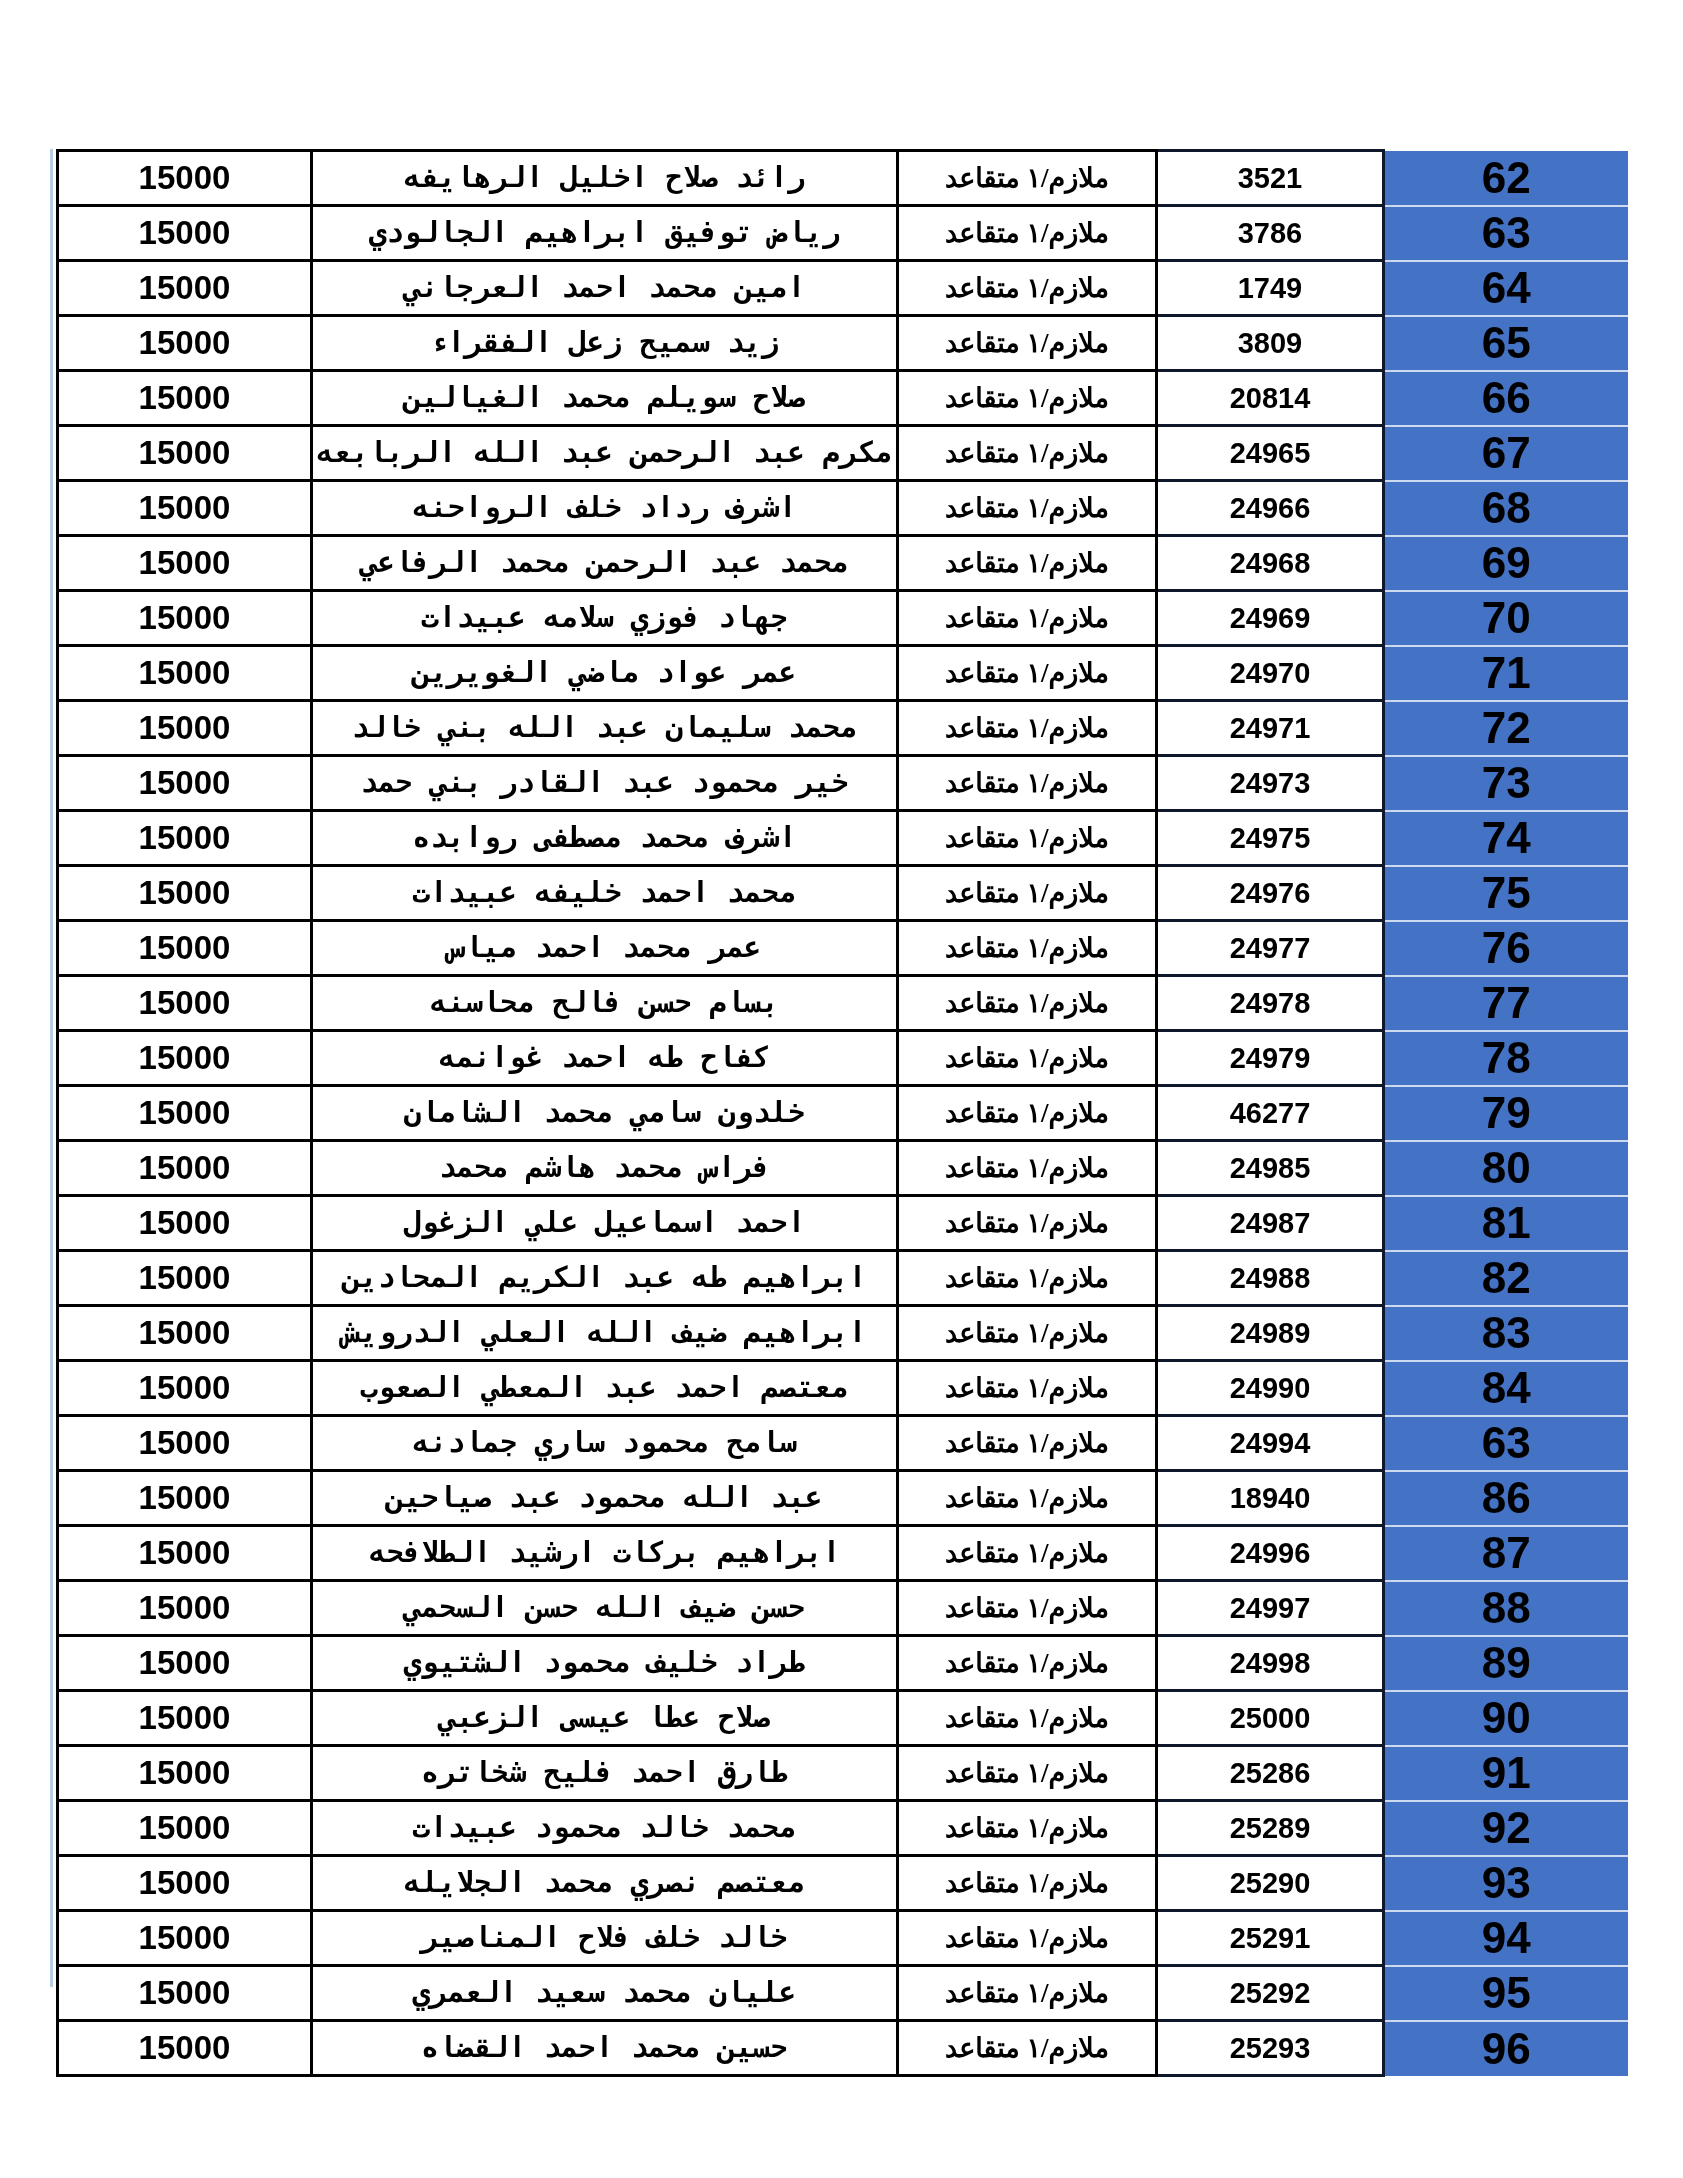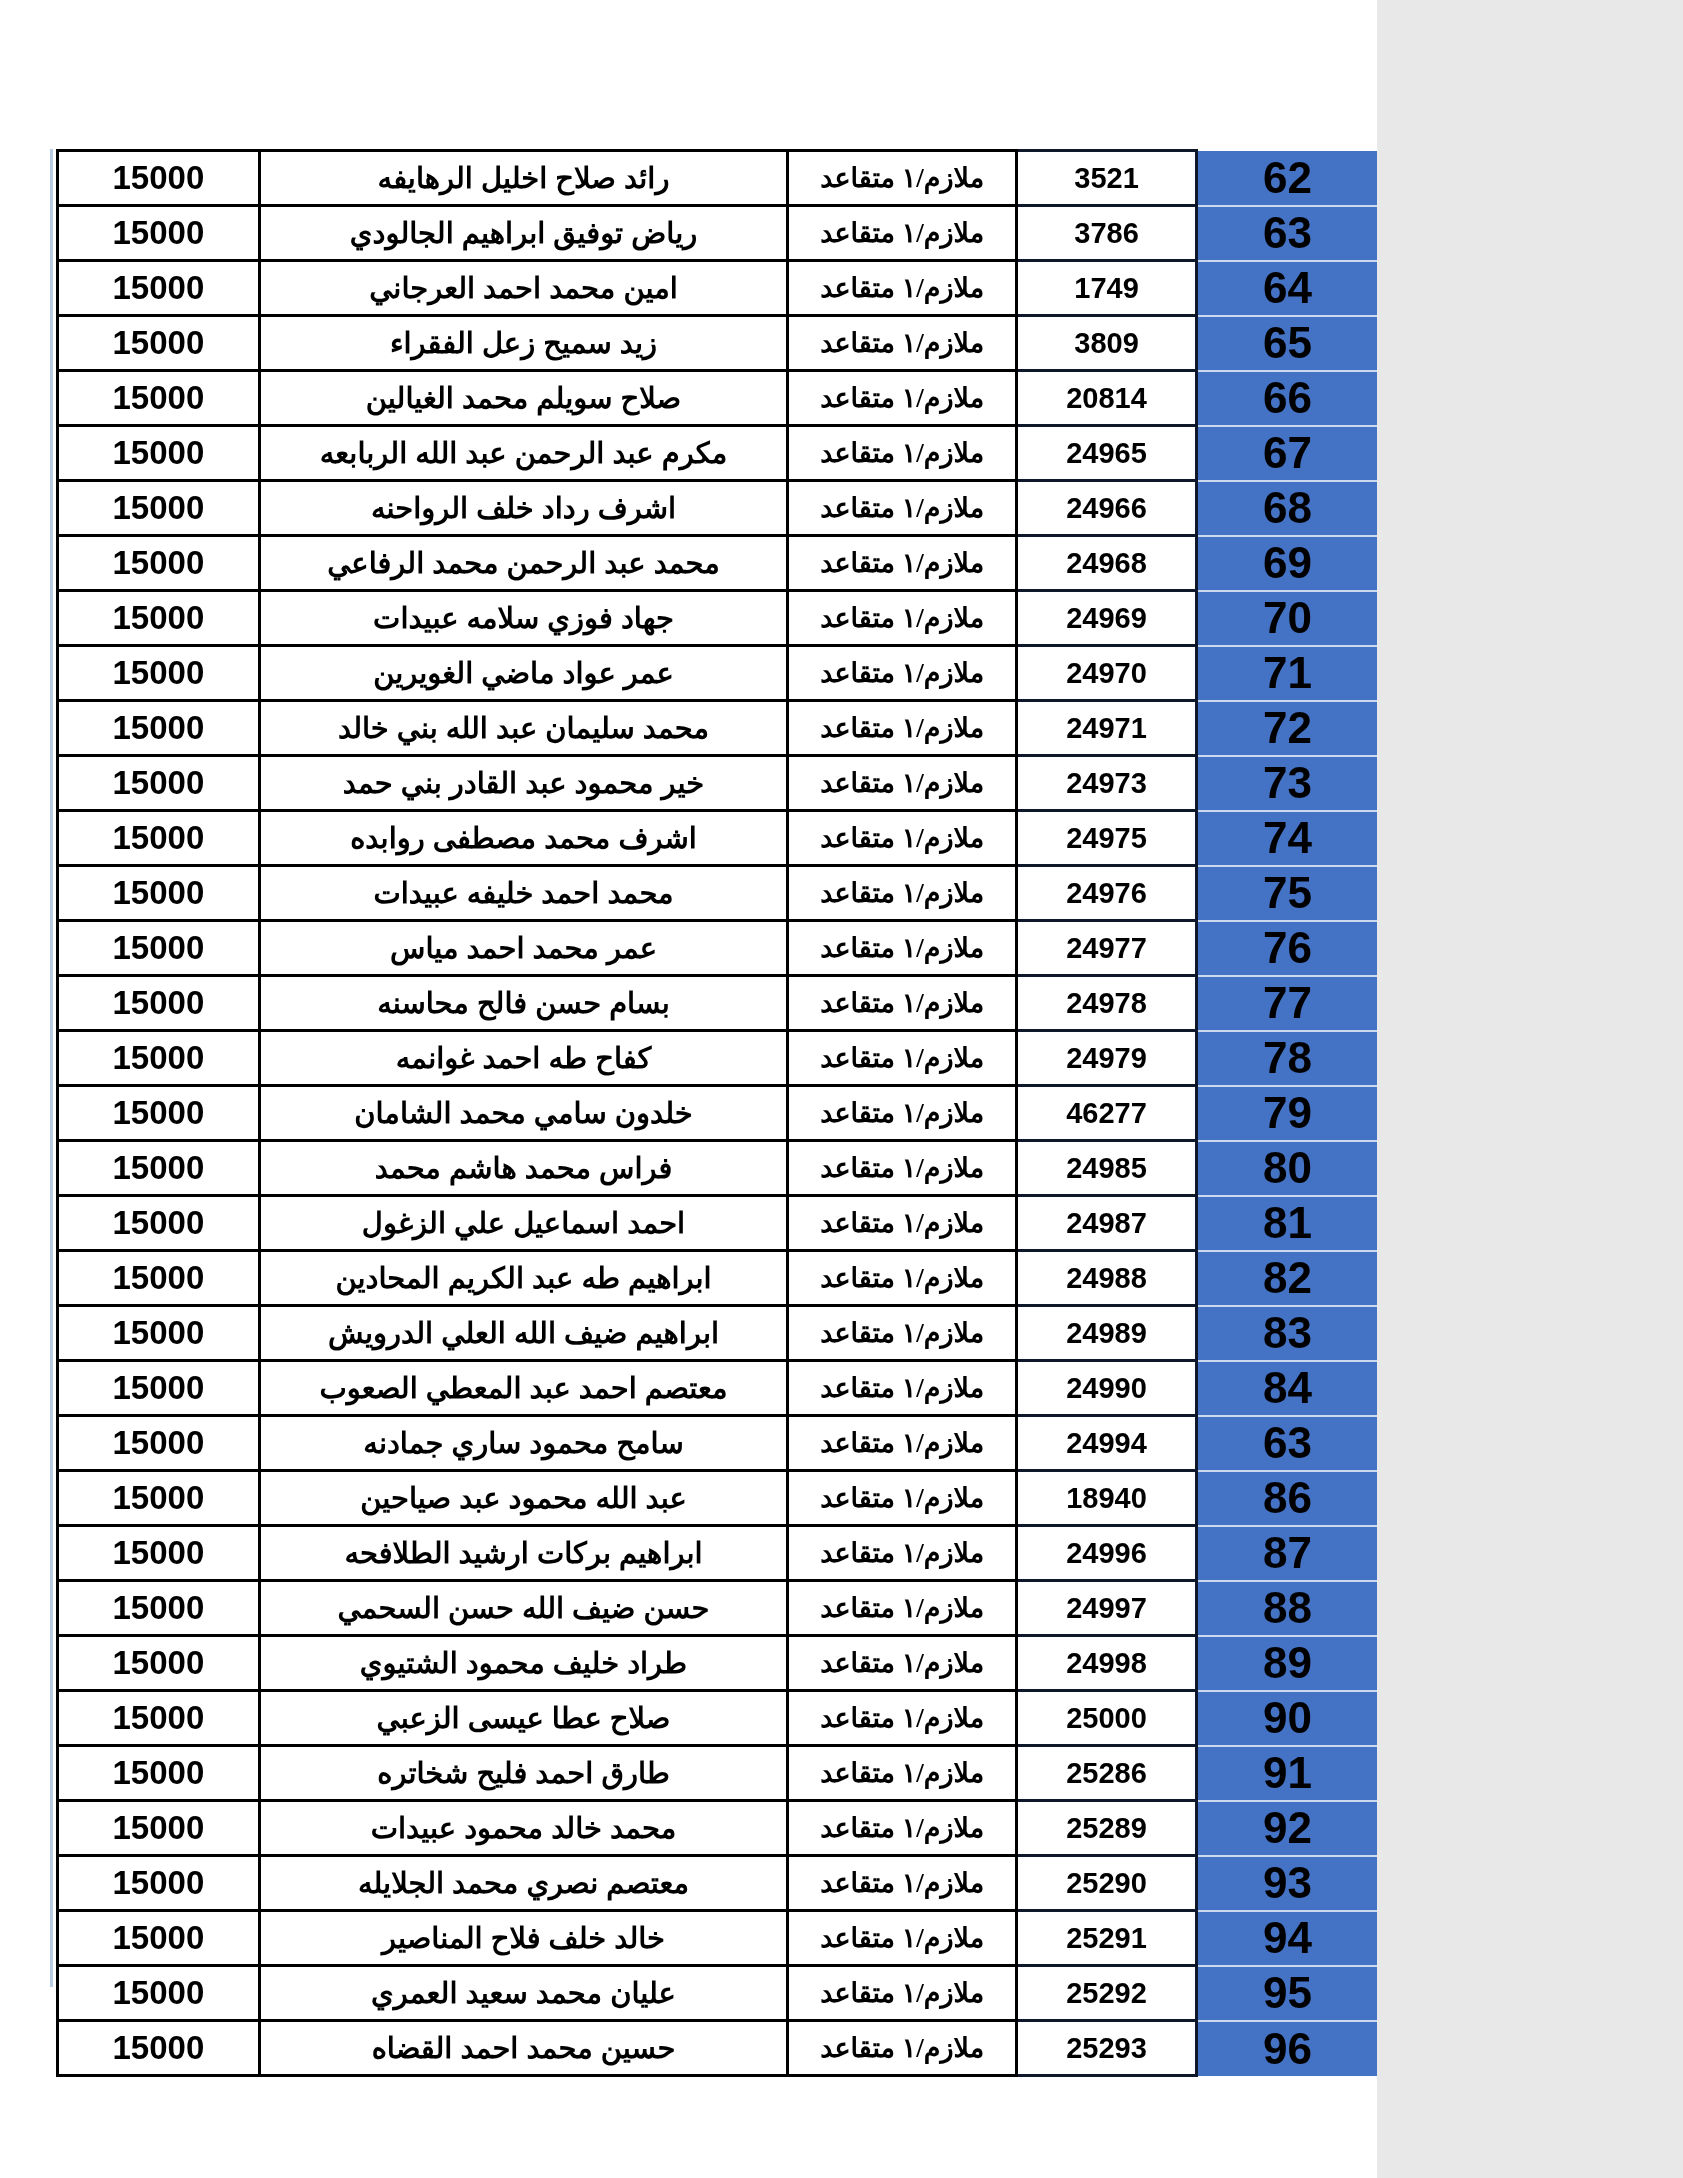--- a/index.html
+++ b/index.html
@@ -1,38 +1,38 @@
 <!DOCTYPE html>
 <html lang="ar"><head>
 <meta charset="utf-8">
 <style>
   html,body{margin:0;padding:0;background:#e8e8e8;}
   .page{
     position:relative;
-    width:1377px;height:2178px;
+    width:1683px;height:2178px;
     background:#ffffff;
     overflow:hidden;
     font-family:"DejaVu Sans",sans-serif;
   }
   .gridline-artifact{
     position:absolute;left:50px;top:149px;width:3px;height:1838px;
     background:#b8cce4;
   }
   table.roster{
     position:absolute;left:56px;top:149px;
     border-collapse:collapse;table-layout:fixed;
   }
   table.roster td{
     height:52px;padding:0;
     text-align:center;vertical-align:middle;
     font-weight:bold;color:#000;
     white-space:nowrap;overflow:hidden;
   }
   .c-amount{border:3px solid #000;font-size:33px;font-family:"Liberation Sans","DejaVu Sans",sans-serif;}
-  .c-name{border:3px solid #000;font-size:29px;direction:rtl;font-family:Liberation Sans, sans-serif;margin-top:14px;}
+  .c-name{border:3px solid #000;font-size:29px;direction:rtl;font-family:Liberation Mono, monospace;margin-top:14px;}
   .c-rank{border:3px solid #000;font-size:27px;direction:rtl;font-family:Liberation Serif, serif;}
   .c-number{border:3px solid #0f172a;font-size:29px;font-family:"Liberation Sans","DejaVu Sans",sans-serif;}
   .c-serial{
     background:#4472C4;color:#ffffff;
     border:none;border-bottom:2px solid #ccd9ee;
     font-size:44px;font-family:"Liberation Sans","DejaVu Sans",sans-serif;
   }
   tr:last-child .c-serial{border-bottom:none;}
 </style>
 </head>

